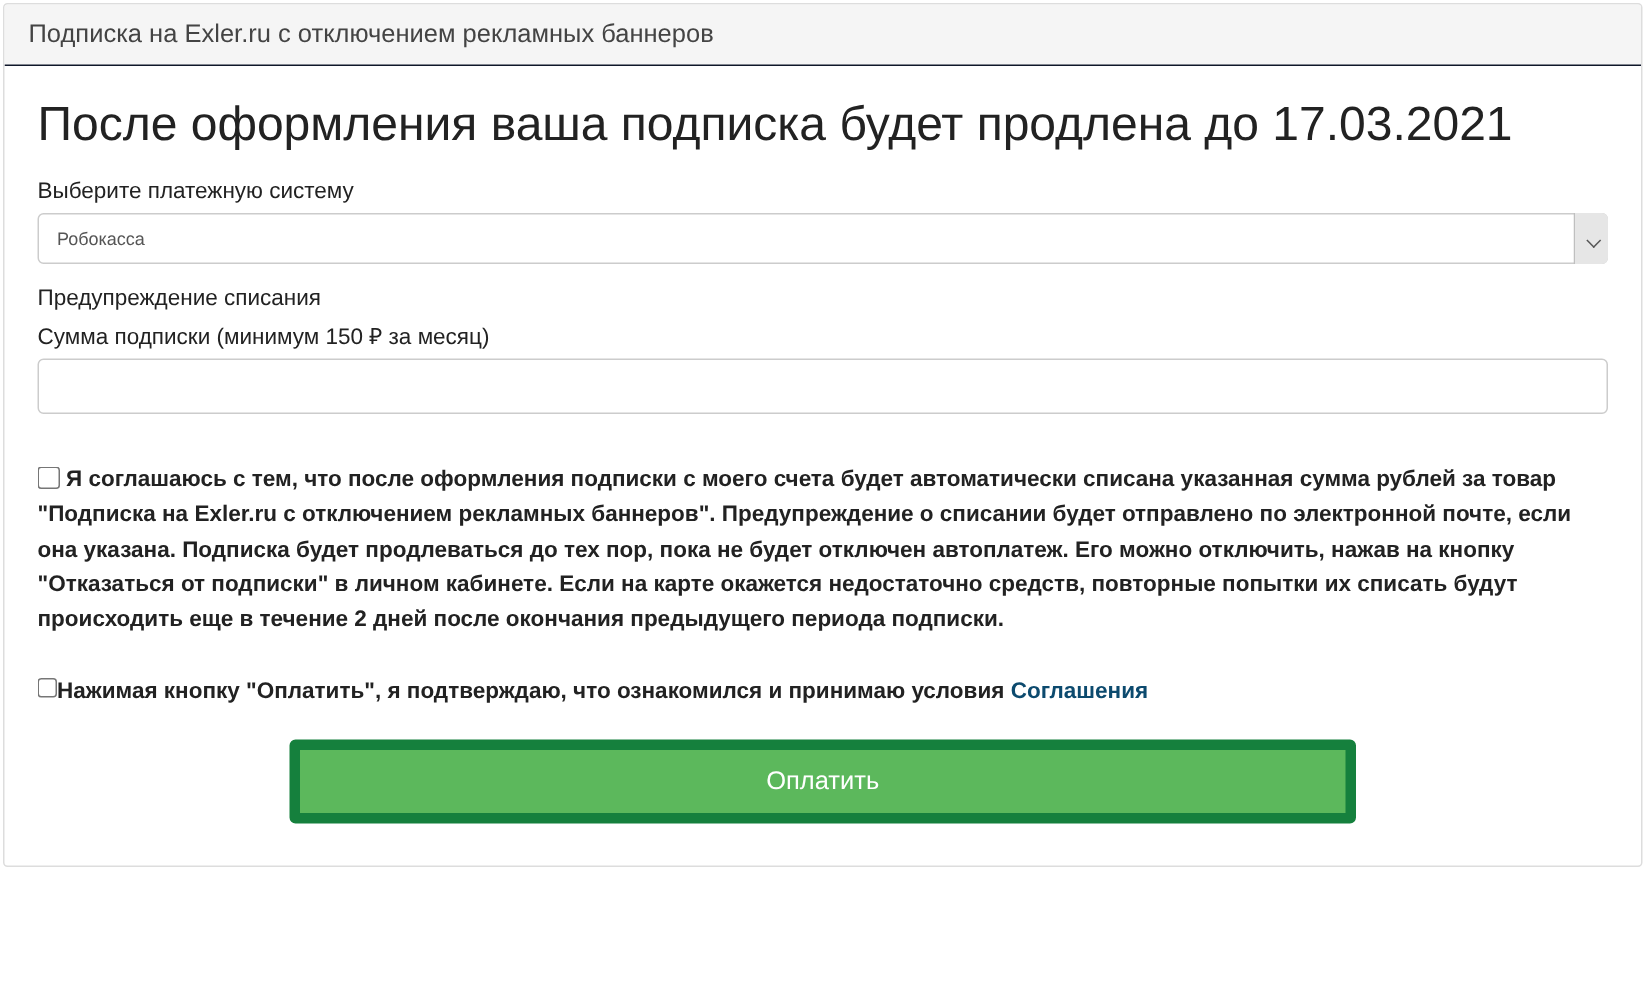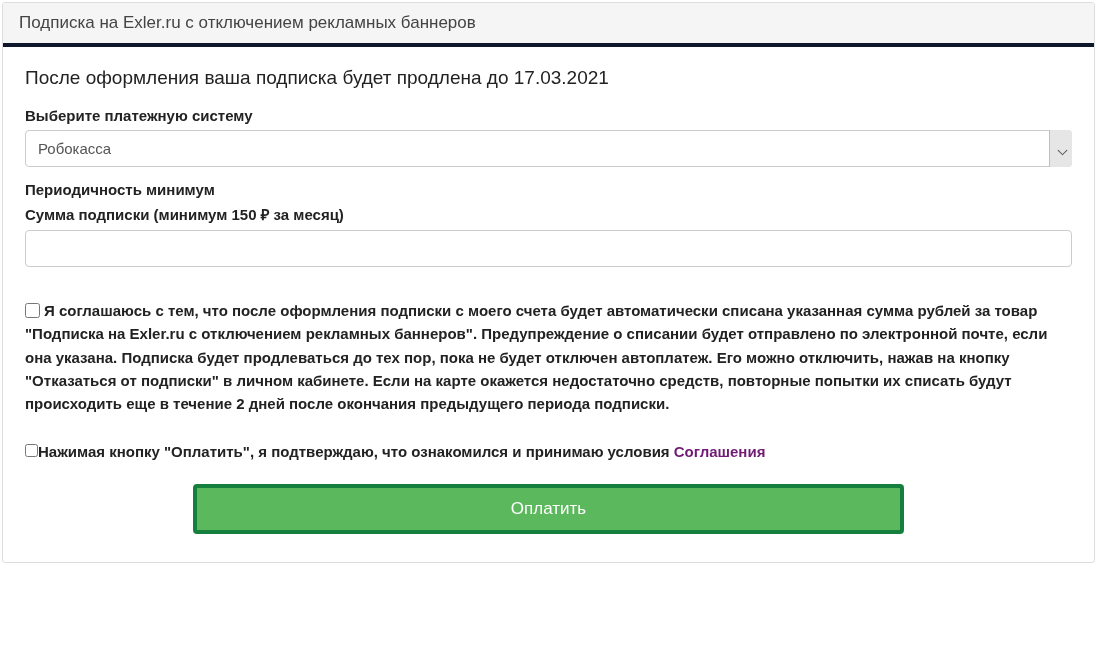--- a/index.html
+++ b/index.html
@@ -9,45 +9,45 @@
       padding: 2px;
       color: #333;
     }
     .panel {
       border: 1px solid #ddd;
       border-radius: 3px;
       overflow: hidden;
     }
     .panel-header {
       background: #f5f5f5;
-      border-bottom: 4px solid #0f172a;
+      border-bottom: 1px solid #0f172a;
       padding: 10px 16px;
       font-size: 17px;
       color: #444;
     }
     .panel-body {
       padding: 20px 22px 28px 22px;
     }
     .title {
-      font-size: 19px;
+      font-size: 32px;
       font-weight: 400;
       color: #222;
       margin-bottom: 18px;
     }
     .form-label {
-      font-weight: 700;
+      font-weight: 400;
       font-size: 15px;
       color: #222;
       margin-bottom: 6px;
       display: block;
     }
     .form-select {
       width: 100%;
       padding: 9px 12px;
-      font-size: 15px;
+      font-size: 12px;
       color: #555;
       background: #fff;
       border: 1px solid #ccc;
       border-radius: 4px;
       appearance: none;
       -webkit-appearance: none;
       -moz-appearance: none;
       position: relative;
     }
     .select-wrap {
@@ -105,34 +105,34 @@
       vertical-align: -2px;
       accent-color: #555;
     }
     .check-block-2 {
       margin-top: 28px;
       font-size: 15px;
       font-weight: 700;
       color: #222;
     }
     .link {
-      color: #701a75;
+      color: #0c4a6e;
       text-decoration: none;
       font-weight: 700;
     }
     .submit-wrap {
       text-align: center;
       margin-top: 24px;
     }
     .submit-btn {
       display: inline-block;
       width: 68%;
       background: #5cb85c;
       color: #fff;
-      border: 4px solid #15803d;
+      border: 7px solid #15803d;
       padding: 11px 0;
       font-size: 17px;
       border-radius: 4px;
       cursor: pointer;
     }
   </style>
 </head>
 <body>
 
 <div class="panel">
@@ -141,21 +141,21 @@
 
     <h2 class="title">После оформления ваша подписка будет продлена до 17.03.2021</h2>
 
     <label class="form-label">Выберите платежную систему</label>
     <div class="select-wrap">
       <select class="form-select">
         <option>Робокасса</option>
       </select>
     </div>
 
-    <label class="form-label">Периодичность минимум</label>
+    <label class="form-label">Предупреждение списания</label>
 
     <div class="form-group-amount">
       <label class="form-label">Сумма подписки (минимум 150 ₽ за месяц)</label>
       <input type="text" class="form-input" value="" style="">
     </div>
 
     <div class="check-block">
       <label>
         <input type="checkbox" style=""><span>Я соглашаюсь с тем, что после оформления подписки с моего счета будет автоматически списана указанная сумма рублей за товар "Подписка на Exler.ru с отключением рекламных баннеров". Предупреждение о списании будет отправлено по электронной почте, если она указана. Подписка будет продлеваться до тех пор, пока не будет отключен автоплатеж. Его можно отключить, нажав на кнопку "Отказаться от подписки" в личном кабинете. Если на карте окажется недостаточно средств, повторные попытки их списать будут происходить еще в течение 2 дней после окончания предыдущего периода подписки.</span>
       </label>

